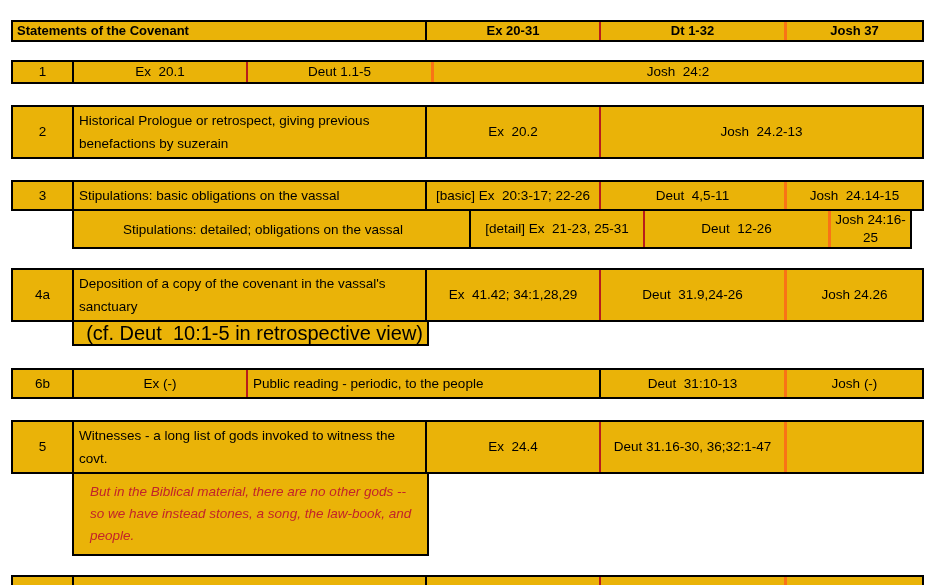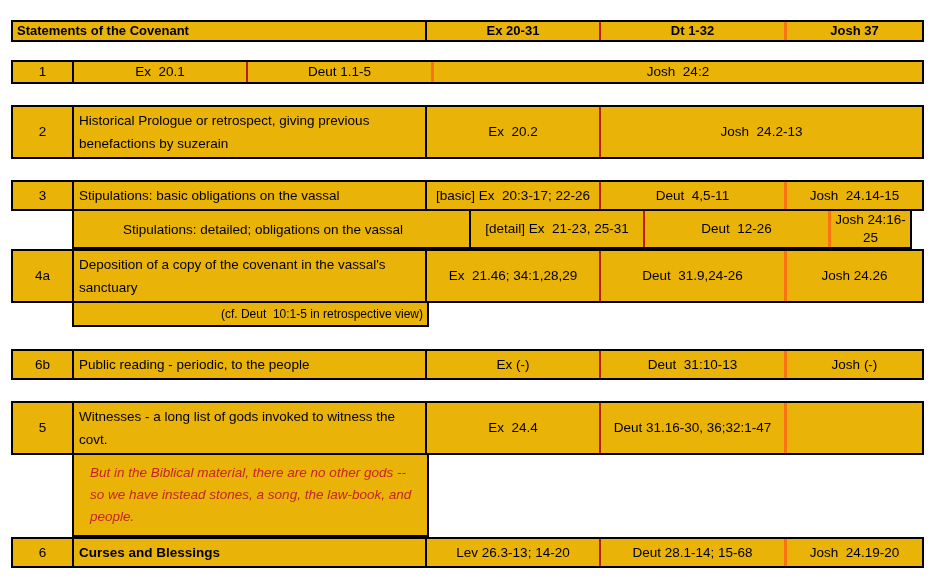--- a/index.html
+++ b/index.html
@@ -40,34 +40,34 @@
   .h-lg   { min-height: 52px; }
 
   
   .sub       { margin-left: 61px; margin-top: -2px; }
   .sub-full  { width: 840px; padding-left: 44px; }
   .sub-desc  { width: 357px; }
   .sub .c-desc2 { flex: 1; border-right: none; }
   .note-cf {
     justify-content: flex-end;
     padding: 2px 4px 2px 5px;
-    font-size: 12px;
+    font-size: 20px;
     width: 100%;
   }
   .note-red {
     font-style: italic;
     line-height: 22px;
     padding: 7px 10px 7px 16px;
     align-items: flex-start;
     width: 100%;
     min-height: 61px;
   }
 
   .gap18 { margin-top: 18px; }
-  .gap19 { }
+  .gap19 { margin-top: 19px; }
   .gap21 { margin-top: 21px; }
   .gap22 { margin-top: 22px; }
 
   .bold { font-weight: bold; }
 </style>
 </head>
 <body>
 
 <div class="sheet">
 
@@ -102,32 +102,32 @@
   <div class="trow h-sm sub sub-full">
     <div class="cell c-desc">Stipulations: detailed; obligations on the vassal</div>
     <div class="cell c-ex">[detail] Ex  21-23, 25-31</div>
     <div class="cell c-dt">Deut  12-26</div>
     <div class="cell c-josh">Josh 24:16-25</div>
   </div>
 
   <div class="trow h-md gap19">
     <div class="cell c-num">4a</div>
     <div class="cell c-desc">Deposition of a copy of the covenant in the vassal's sanctuary</div>
-    <div class="cell c-ex">Ex  21.46; 34:1,28,29</div>
+    <div class="cell c-ex">Ex  41.42; 34:1,28,29</div>
     <div class="cell c-dt">Deut  31.9,24-26</div>
     <div class="cell c-josh">Josh 24.26</div>
   </div>
   <div class="trow h-sm sub sub-desc">
     <div class="cell c-desc2 note-cf">(cf. Deut  10:1-5 in retrospective view)</div>
   </div>
 
   <div class="trow h-sm gap22">
     <div class="cell c-num">6b</div>
+    <div class="cell c-ex">Ex (-)</div>
     <div class="cell c-desc">Public reading - periodic, to the people</div>
-    <div class="cell c-ex">Ex (-)</div>
     <div class="cell c-dt">Deut  31:10-13</div>
     <div class="cell c-josh">Josh (-)</div>
   </div>
 
   <div class="trow h-md2 gap21">
     <div class="cell c-num">5</div>
     <div class="cell c-desc">Witnesses - a long list of gods invoked to witness the covt.</div>
     <div class="cell c-ex">Ex  24.4</div>
     <div class="cell c-dt">Deut 31.16-30, 36;32:1-47</div>
   </div>

